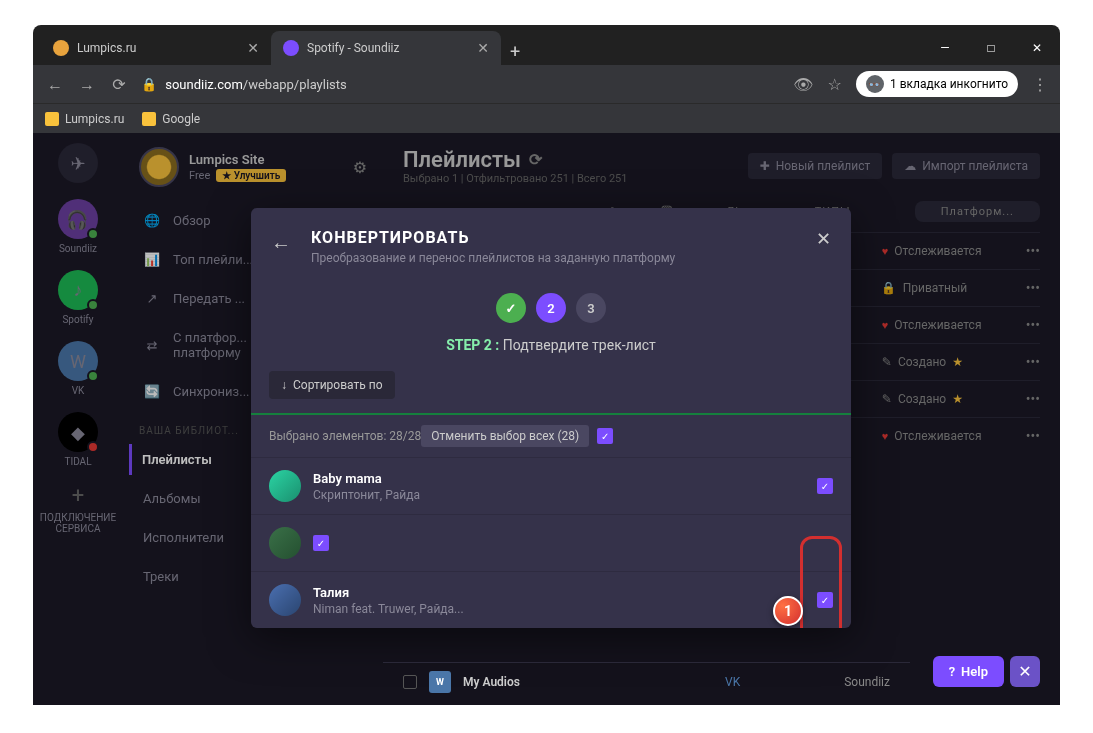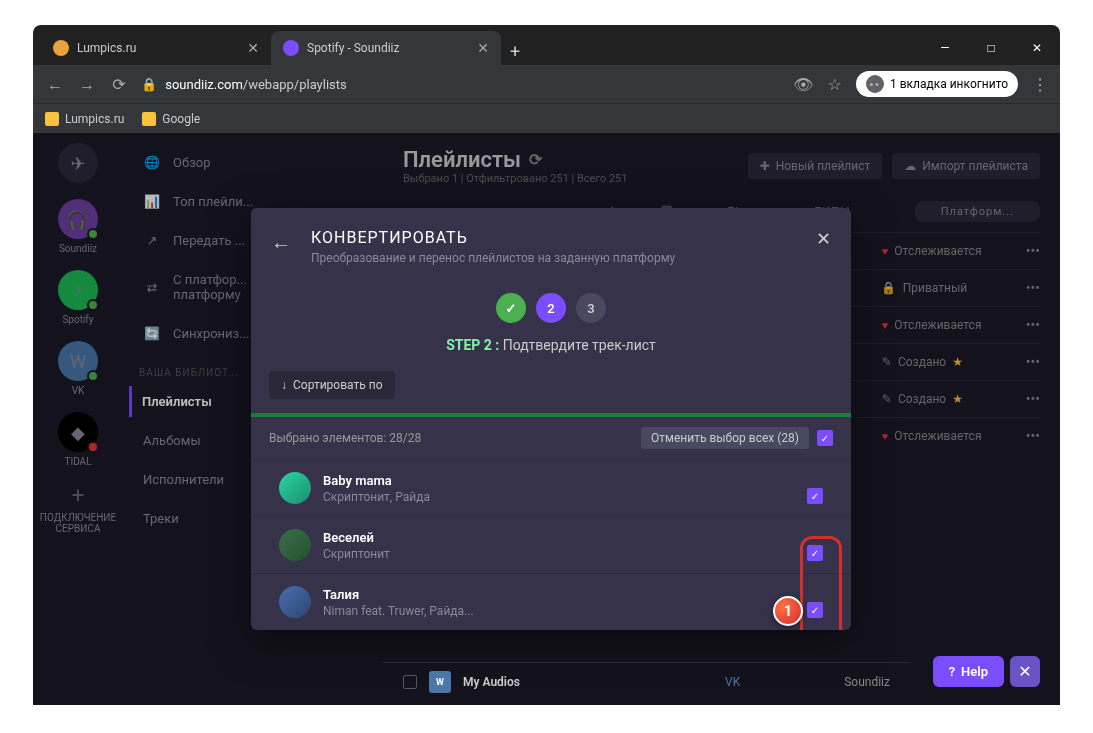--- a/index.html
+++ b/index.html
@@ -65,39 +65,39 @@
 .star{color:#f9c23c;font-size:12px}
 .pencil{color:#888;font-size:12px}
 .dots{color:#888;font-size:14px;margin-left:14px}
 .row2{display:flex;align-items:center;gap:12px;padding:8px 20px;color:#888;font-size:12px;border-top:1px solid #2a2838}
 .cb-empty{width:14px;height:14px;border:1px solid #555;border-radius:2px}
 .vk-ico{width:22px;height:22px;background:#4a76a8;border-radius:3px;display:flex;align-items:center;justify-content:center;color:#fff;font-size:9px;font-weight:700}
 .modal-backdrop{position:absolute;inset:0;background:rgba(0,0,0,0.25)}
 .modal{position:absolute;left:218px;top:75px;width:600px;background:#35324a;border-radius:6px;box-shadow:0 10px 40px rgba(0,0,0,0.5);overflow:hidden}
 .modal-head{padding:20px 24px 14px;position:relative}
 .back{color:#ccc;font-size:20px;position:absolute;left:20px;top:22px}
-.mtitle{color:#fff;font-size:16px;font-weight:400;letter-spacing:1px;margin-left:36px}
+.mtitle{color:#fff;font-size:16px;font-weight:700;letter-spacing:1px;margin-left:36px}
 .msub{color:#8a8899;font-size:12px;margin-left:36px;margin-top:4px}
 .close{position:absolute;right:20px;top:20px;color:#ccc;font-size:18px}
 .steps{display:flex;justify-content:center;gap:10px;margin:14px 0}
 .step{width:30px;height:30px;border-radius:50%;display:flex;align-items:center;justify-content:center;font-size:13px;font-weight:600}
 .step.done{background:#4caf50;color:#fff}
 .step.curr{background:#7c4dff;color:#fff}
 .step.todo{background:#4a4761;color:#ccc}
 .step-label{text-align:center;color:#ccc;font-size:14px;margin-bottom:18px}
 .step-label .sp{color:#86efac;font-weight:700}
 .controls{display:flex;gap:10px;padding:0 18px 14px}
 .sort-btn{background:#2a2838;color:#ccc;padding:7px 12px;border-radius:4px;font-size:12px;display:flex;align-items:center;gap:6px}
 .search-wrap{flex:0 0 180px;background:#2a2838;border-radius:4px;display:flex;align-items:center;padding:0 10px}
 .search-inp{flex:1;background:none;border:none;color:#ccc;font-size:12px;padding:7px 0;outline:none}
-.sel-row{display:flex;align-items:center;justify-content:space-between;padding:10px 18px;color:#999;font-size:12px;border-top:4px solid #15803d}
+.sel-row{display:flex;align-items:center;padding:10px 18px;color:#999;font-size:12px;border-top:2px solid #15803d}
 .desel{display:flex;align-items:center;gap:8px}
 .desel-btn{background:#4a4761;padding:4px 10px;border-radius:3px;color:#ccc}
 .chk{width:16px;height:16px;background:#7c4dff;border-radius:2px;display:flex;align-items:center;justify-content:center;color:#fff;font-size:10px}
-.track{display:flex;align-items:flex-end;padding:12px 28px;border-top:1px solid #2e2b40;gap:12px}
+.track{display:flex;align-items:center;padding:12px 18px;border-top:1px solid #2e2b40;gap:12px}
 .track-art{width:32px;height:32px;border-radius:50%}
 .art1{background:linear-gradient(135deg,#2bd4a4,#1a8f6e)}
 .art2{background:linear-gradient(135deg,#3a7048,#245030)}
 .art3{background:linear-gradient(135deg,#4a6fb0,#2a4570)}
 .track-info{flex:1}
 .track-title{color:#fff;font-size:13px;font-weight:600}
 .track-artist{color:#8a8899;font-size:12px;margin-top:2px}
 .confirm-bar{background:#6b52c7;padding:16px;display:flex;justify-content:center;position:relative}
 .confirm-btn{background:#7c5ce0;border:2px solid #9378ff;color:#fff;padding:10px 28px;border-radius:4px;font-size:14px;font-weight:600}
 .highlight-col{position:absolute;right:9px;top:328px;width:42px;height:130px;border:3px solid #d32f2f;border-radius:12px;pointer-events:none}
@@ -182,20 +182,31 @@
           <div class="rail-circ black">◆<span class="dot red"></span></div>
           <span>TIDAL</span>
         </div>
       <div class="rail-item">
           <div class="plus-rail">+</div>
           <span class="rail-label">ПОДКЛЮЧЕНИЕ СЕРВИСА</span>
         </div>
     </div>
 
     <div class="sidebar">
+      <div class="user-row">
+        <div class="avatar"></div>
+        <div class="user-info">
+          <span class="user-name">Lumpics Site</span>
+          <span class="user-plan">
+              <span>Free</span> 
+              <span class="upgrade">★ Улучшить</span>
+            </span>
+        </div>
+        <span class="gear">⚙</span>
+      </div>
       <div class="side-item">
           <span class="side-ico">🌐</span>
           <span>Обзор</span>
         </div>
       <div class="side-item">
           <span class="side-ico">📊</span>
           <span>Топ плейли...</span>
         </div>
       <div class="side-item">
           <span class="side-ico">↗</span>
@@ -338,24 +349,20 @@
       <div class="track">
         <div class="track-art art1"></div>
         <div class="track-info">
             <div class="track-title">Baby mama</div>
             <div class="track-artist">Скриптонит, Райда</div>
           </div>
         <span class="chk">✓</span>
       </div>
       <div class="track">
         <div class="track-art art2"></div>
-        <div class="track-info">
-            <div class="track-title">Веселей</div>
-            <div class="track-artist">Скриптонит</div>
-          </div>
         <span class="chk">✓</span>
       </div>
       <div class="track" style="border-bottom:none">
         <div class="track-art art3"></div>
         <div class="track-info">
             <div class="track-title">Талия</div>
             <div class="track-artist">Niman feat. Truwer, Райда...</div>
           </div>
         <span class="chk">✓</span>
       </div>

